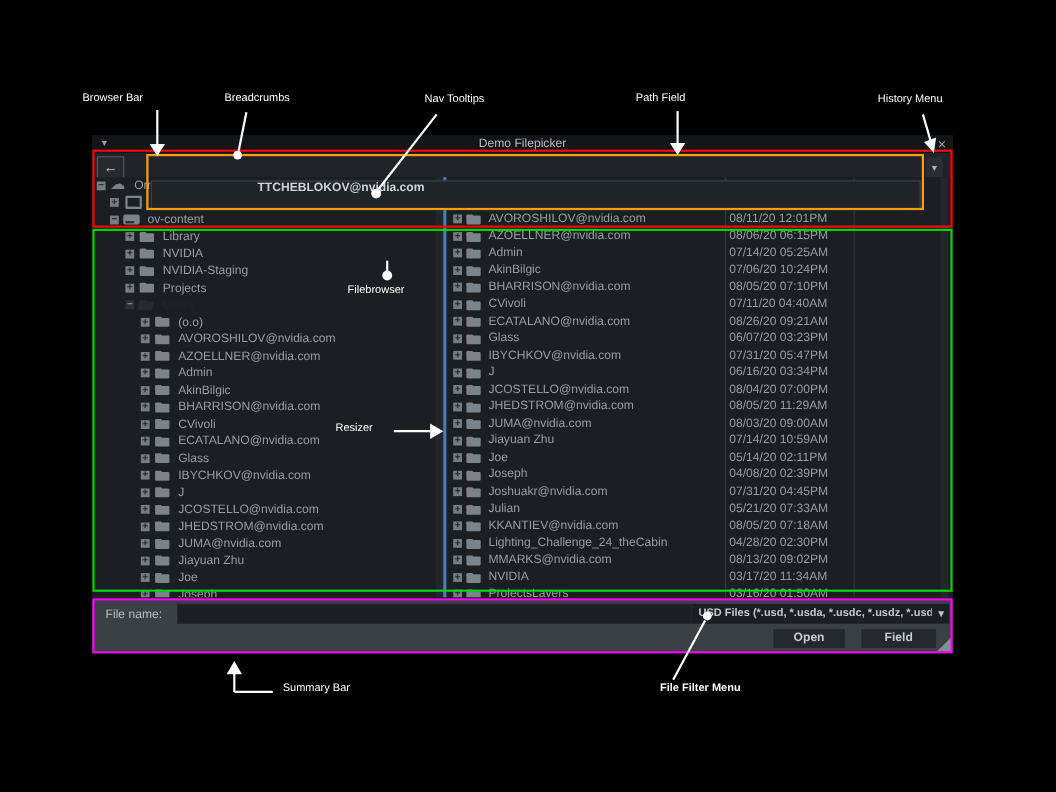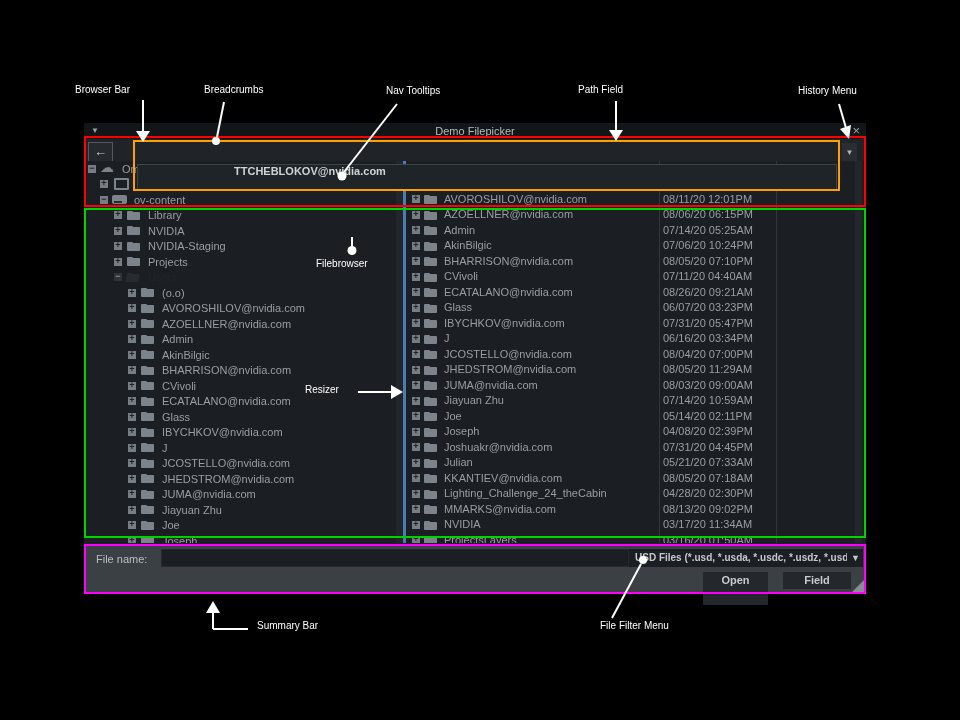--- a/index.html
+++ b/index.html
@@ -93,21 +93,21 @@
   #filename-input { position:absolute; left:77px; top:3px; width:468px; height:18px;
     background:#1b1e22; border:1px solid #26292d; color:#c4c9ce; line-height:16px;
     padding-left:4px; }
   #filter-menu { position:absolute; left:545px; top:3px; width:234px; height:18px;
     background:#1b1e22; }
   #filter-text { position:absolute; left:6px; right:16px; top:0; height:18px;
     line-height:18px; overflow:hidden; white-space:nowrap; font-size:10px;
     font-weight:bold; color:#c4c9ce; }
   #filter-arrow { position:absolute; right:3px; top:0; line-height:18px; font-size:9px;
     color:#c4c9ce; }
-  #open-btn { position:absolute; left:619px; top:26px; width:65px; height:33px;
+  #open-btn { position:absolute; left:619px; top:26px; width:65px; height:17px;
     background:#24282d; color:#c6cbd0; font-weight:bold; text-align:center; line-height:17px; }
   #cancel-btn { position:absolute; left:699px; top:26px; width:68px; height:17px;
     background:#24282d; color:#c6cbd0; font-weight:bold; text-align:center; line-height:17px; }
   #resize-grip { position:absolute; right:1px; bottom:1px; width:0; height:0;
     border-left:13px solid transparent; border-bottom:13px solid #878e94; }
 
   
   .ann-box { position:absolute; pointer-events:none; z-index:20; }
   #box-browser-bar { left:84px; top:136px; width:782px; height:71px; border:2px solid #ff0000; }
   #box-path-field  { left:133px; top:140px; width:707px; height:51px; border:2px solid #ffa000; }
@@ -121,21 +121,21 @@
   .ann-label { position:absolute; z-index:30; color:#fff; font-size:10px;
     white-space:nowrap; pointer-events:none; }
   #lbl-browser-bar { left:75px; top:84px; }
   #lbl-breadcrumbs { left:204px; top:84px; }
   #lbl-nav-tooltips { left:386px; top:85px; }
   #lbl-path-field { left:578px; top:84px; }
   #lbl-history-menu { left:798px; top:85px;text-align:right; }
   #lbl-filebrowser { left:316px; top:219px;margin-top:39px; }
   #lbl-resizer { left:305px; top:384px; }
   #lbl-summary-bar { left:257px; top:620px; }
-  #lbl-file-filter { left:600px; top:620px; }
+  #lbl-file-filter { left:600px; top:620px;font-weight:bold; }
 </style>
 </head>
 <body>
 
 <div id="stage">
 
   <div id="win">
     <div id="titlebar">
       <span id="collapse">▼</span>
       <div id="title">Demo Filepicker</div>

